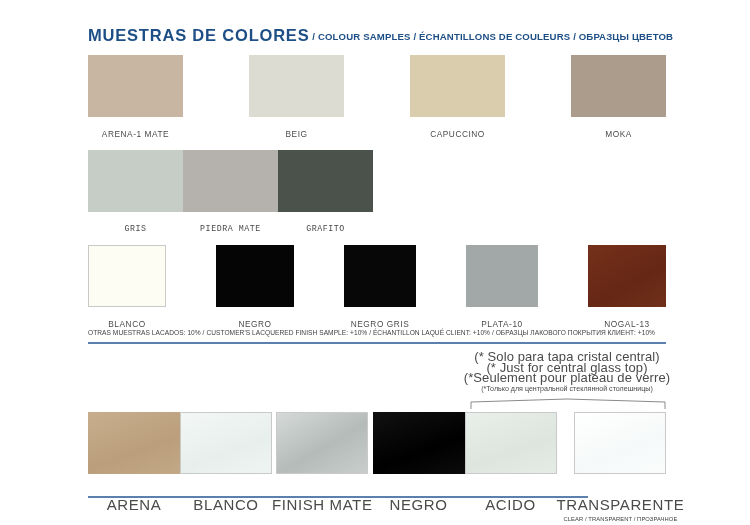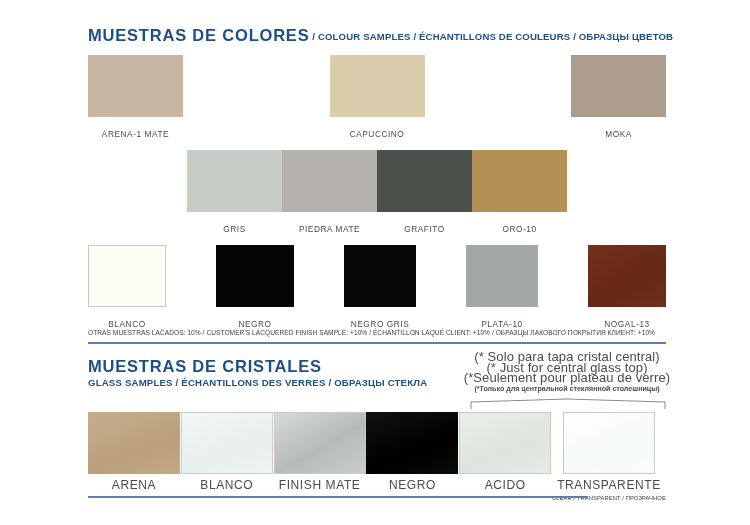--- a/index.html
+++ b/index.html
@@ -92,21 +92,21 @@
   .swatch-label {
     font-size: 8.3px;
     letter-spacing: 0.55px;
     color: #4a4a4a;
     margin-top: 12px;
     white-space: nowrap;
     text-align: center;
   }
 
   #row1 { top: 55px; justify-content: space-between; }
-  #row2 { top: 150px; justify-content: center; }
+  #row2 { top: 150px; justify-content: flex-start; font-family: Liberation Mono, monospace; }
   #row3 { top: 245px; justify-content: space-between; }
 
   #row3 .swatch { width: 78px; }
   #row3 .swatch-cell:nth-child(3) .swatch,
   #row3 .swatch-cell:nth-child(4) .swatch { width: 72px; }
   #row3 .swatch-cell:nth-child(5) .swatch,
   #row3 .swatch-cell:nth-child(6) .swatch { width: 78px; }
 
   
   .footnote {
@@ -131,21 +131,21 @@
   
   .bracket-note {
     position: absolute;
     left: 452px;
     top: 352px;
     width: 230px;
     text-align: center;
     color: #4a4a4a;
   }
   .bn-line  { font-size: 13px; line-height: 10.5px; letter-spacing: 0.1px; }
-  .bn-line.ru { font-size: 7.1px; letter-spacing: 0; font-weight: bold; }
+  .bn-line.ru { font-size: 7.1px; letter-spacing: 0; }
 
   .bracket {
     position: absolute;
     left: 470px;
     top: 398px;
     width: 196px;
     height: 12px;
   }
 
   
@@ -155,22 +155,22 @@
     top: 412px;
     width: 578px;
     display: flex;
     justify-content: space-between;
   }
   #glassrow .swatch {
     width: 92px;
     height: 62px;
   }
   #glassrow .swatch-label {
-    margin-top: 4px;
-    font-size: 12px;
+    margin-top: 22px;
+    font-size: 15px;
     letter-spacing: 0.6px;
   }
   .glass-sub {
     font-size: 5.8px;
     letter-spacing: 0.1px;
     color: #3d3d3d;
     margin-top: 3px;
     white-space: nowrap;
     text-align: center;
   }
@@ -183,20 +183,24 @@
   <div class="section-head-colors">
     <span class="head-main">MUESTRAS DE COLORES</span><span class="head-sub"> / COLOUR SAMPLES / ÉCHANTILLONS DE COULEURS / ОБРАЗЦЫ ЦВЕТОВ</span>
   </div>
 
   <div class="swatch-row" id="row1">
     <div class="swatch-cell">
       <div class="swatch" style="background:#c9b6a2"></div>
       <div class="swatch-label">ARENA-1 MATE</div>
     </div>
     <div class="swatch-cell">
+      <div class="swatch" style="background:#dcdcd2"></div>
+      <div class="swatch-label">BEIG</div>
+    </div>
+    <div class="swatch-cell">
       <div class="swatch" style="background:#d9cdae"></div>
       <div class="swatch-label">CAPUCCINO</div>
     </div>
     <div class="swatch-cell">
       <div class="swatch" style="background:#ab9c8c"></div>
       <div class="swatch-label">MOKA</div>
     </div>
   </div>
 
   <div class="swatch-row" id="row2">
@@ -205,24 +209,20 @@
       <div class="swatch-label">GRIS</div>
     </div>
     <div class="swatch-cell">
       <div class="swatch" style="background:#b5b2ae"></div>
       <div class="swatch-label">PIEDRA MATE</div>
     </div>
     <div class="swatch-cell">
       <div class="swatch" style="background:#4b524b"></div>
       <div class="swatch-label">GRAFITO</div>
     </div>
-    <div class="swatch-cell">
-      <div class="swatch" style="background:#b39055"></div>
-      <div class="swatch-label">ORO-10</div>
-    </div>
   </div>
 
   <div class="swatch-row" id="row3">
     <div class="swatch-cell">
       <div class="swatch bordered" style="background:#fdfdf4"></div>
       <div class="swatch-label">BLANCO</div>
     </div>
     <div class="swatch-cell">
       <div class="swatch" style="background:#050505"></div>
       <div class="swatch-label">NEGRO</div>
@@ -237,24 +237,20 @@
     </div>
     <div class="swatch-cell">
       <div class="swatch" style="background:linear-gradient(150deg,#74301a,#662715 60%,#70301a)"></div>
       <div class="swatch-label">NOGAL-13</div>
     </div>
   </div>
 
   <div class="footnote">OTRAS MUESTRAS LACADOS: 10% / CUSTOMER'S LACQUERED FINISH SAMPLE: +10% / ÉCHANTILLON LAQUÉ CLIENT: +10% / ОБРАЗЦЫ ЛАКОВОГО ПОКРЫТИЯ КЛИЕНТ: +10%</div>
   <div class="rule" id="rule-colors"></div>
 
-  <div class="section-head-glass">
-    <span class="head-main-2">MUESTRAS DE CRISTALES</span>
-    <span class="head-sub-2">GLASS SAMPLES / ÉCHANTILLONS DES VERRES / ОБРАЗЦЫ СТЕКЛА</span>
-  </div>
 
   <div class="bracket-note">
     <div class="bn-line">(* Solo para tapa cristal central)</div>
     <div class="bn-line">(* Just for central glass top)</div>
     <div class="bn-line">(*Seulement pour plateau de verre)</div>
     <div class="bn-line ru">(*Только для центральной стеклянной столешницы)</div>
   </div>
 
   <svg class="bracket" viewBox="0 0 196 12" preserveAspectRatio="none">
     <path d="M1 11 L1 4 L97 1 L195 4 L195 11" fill="none" stroke="#8a8a8a" stroke-width="1"></path>

